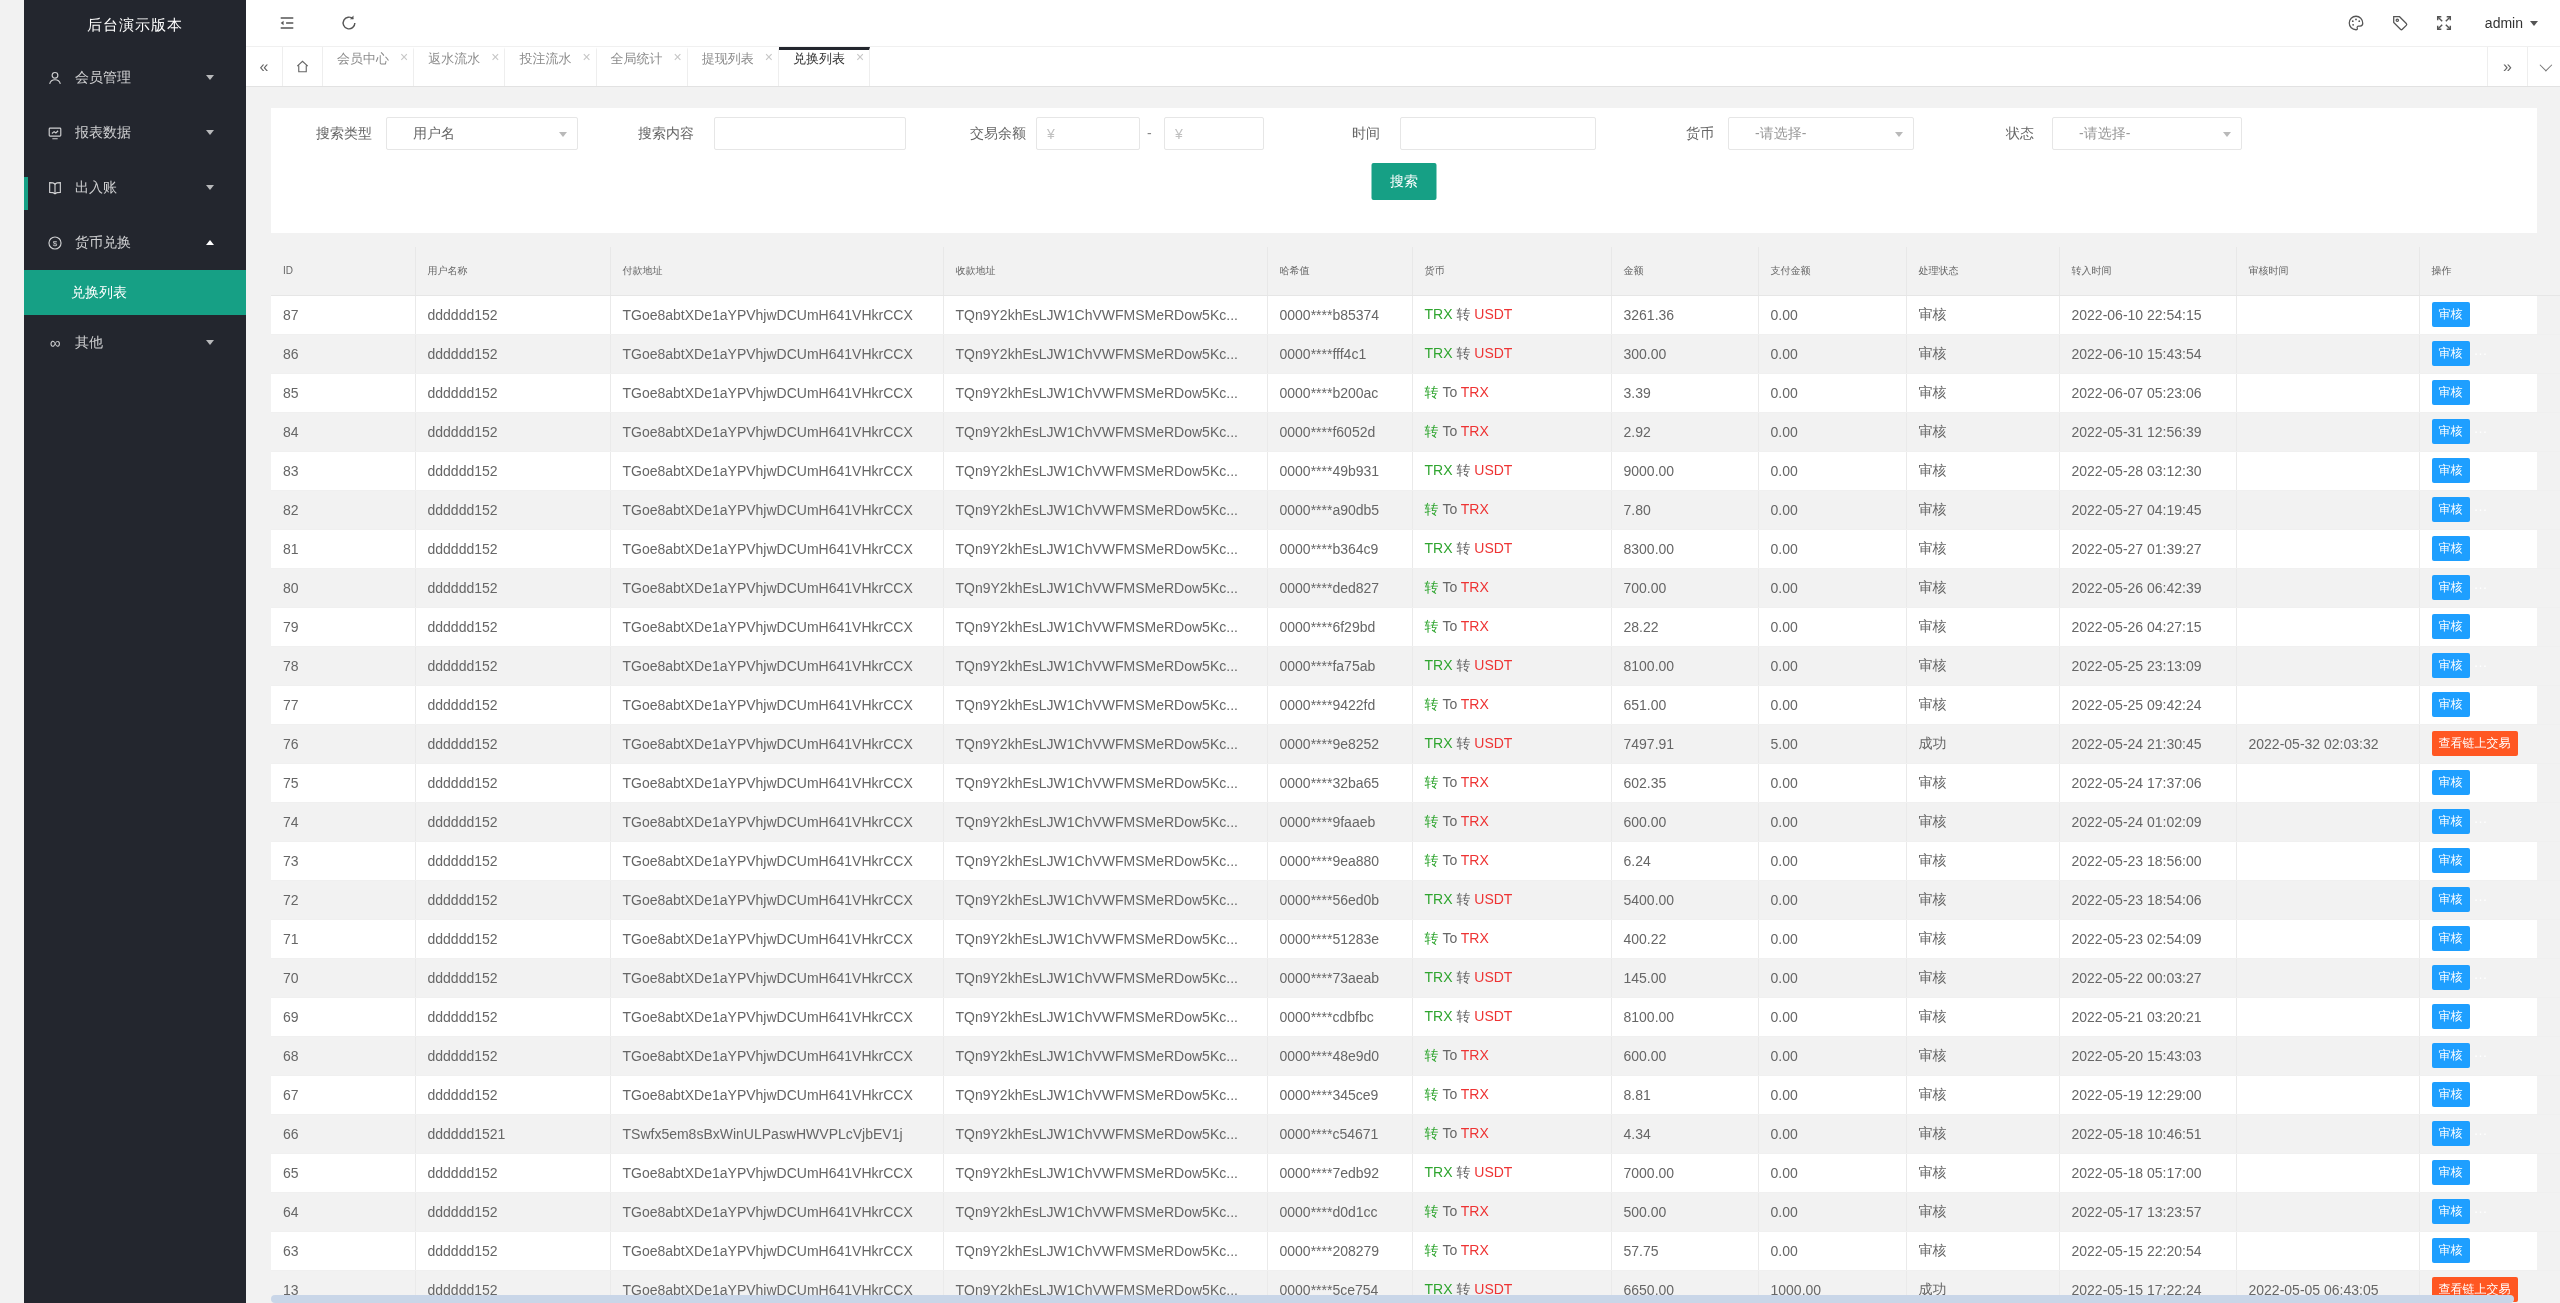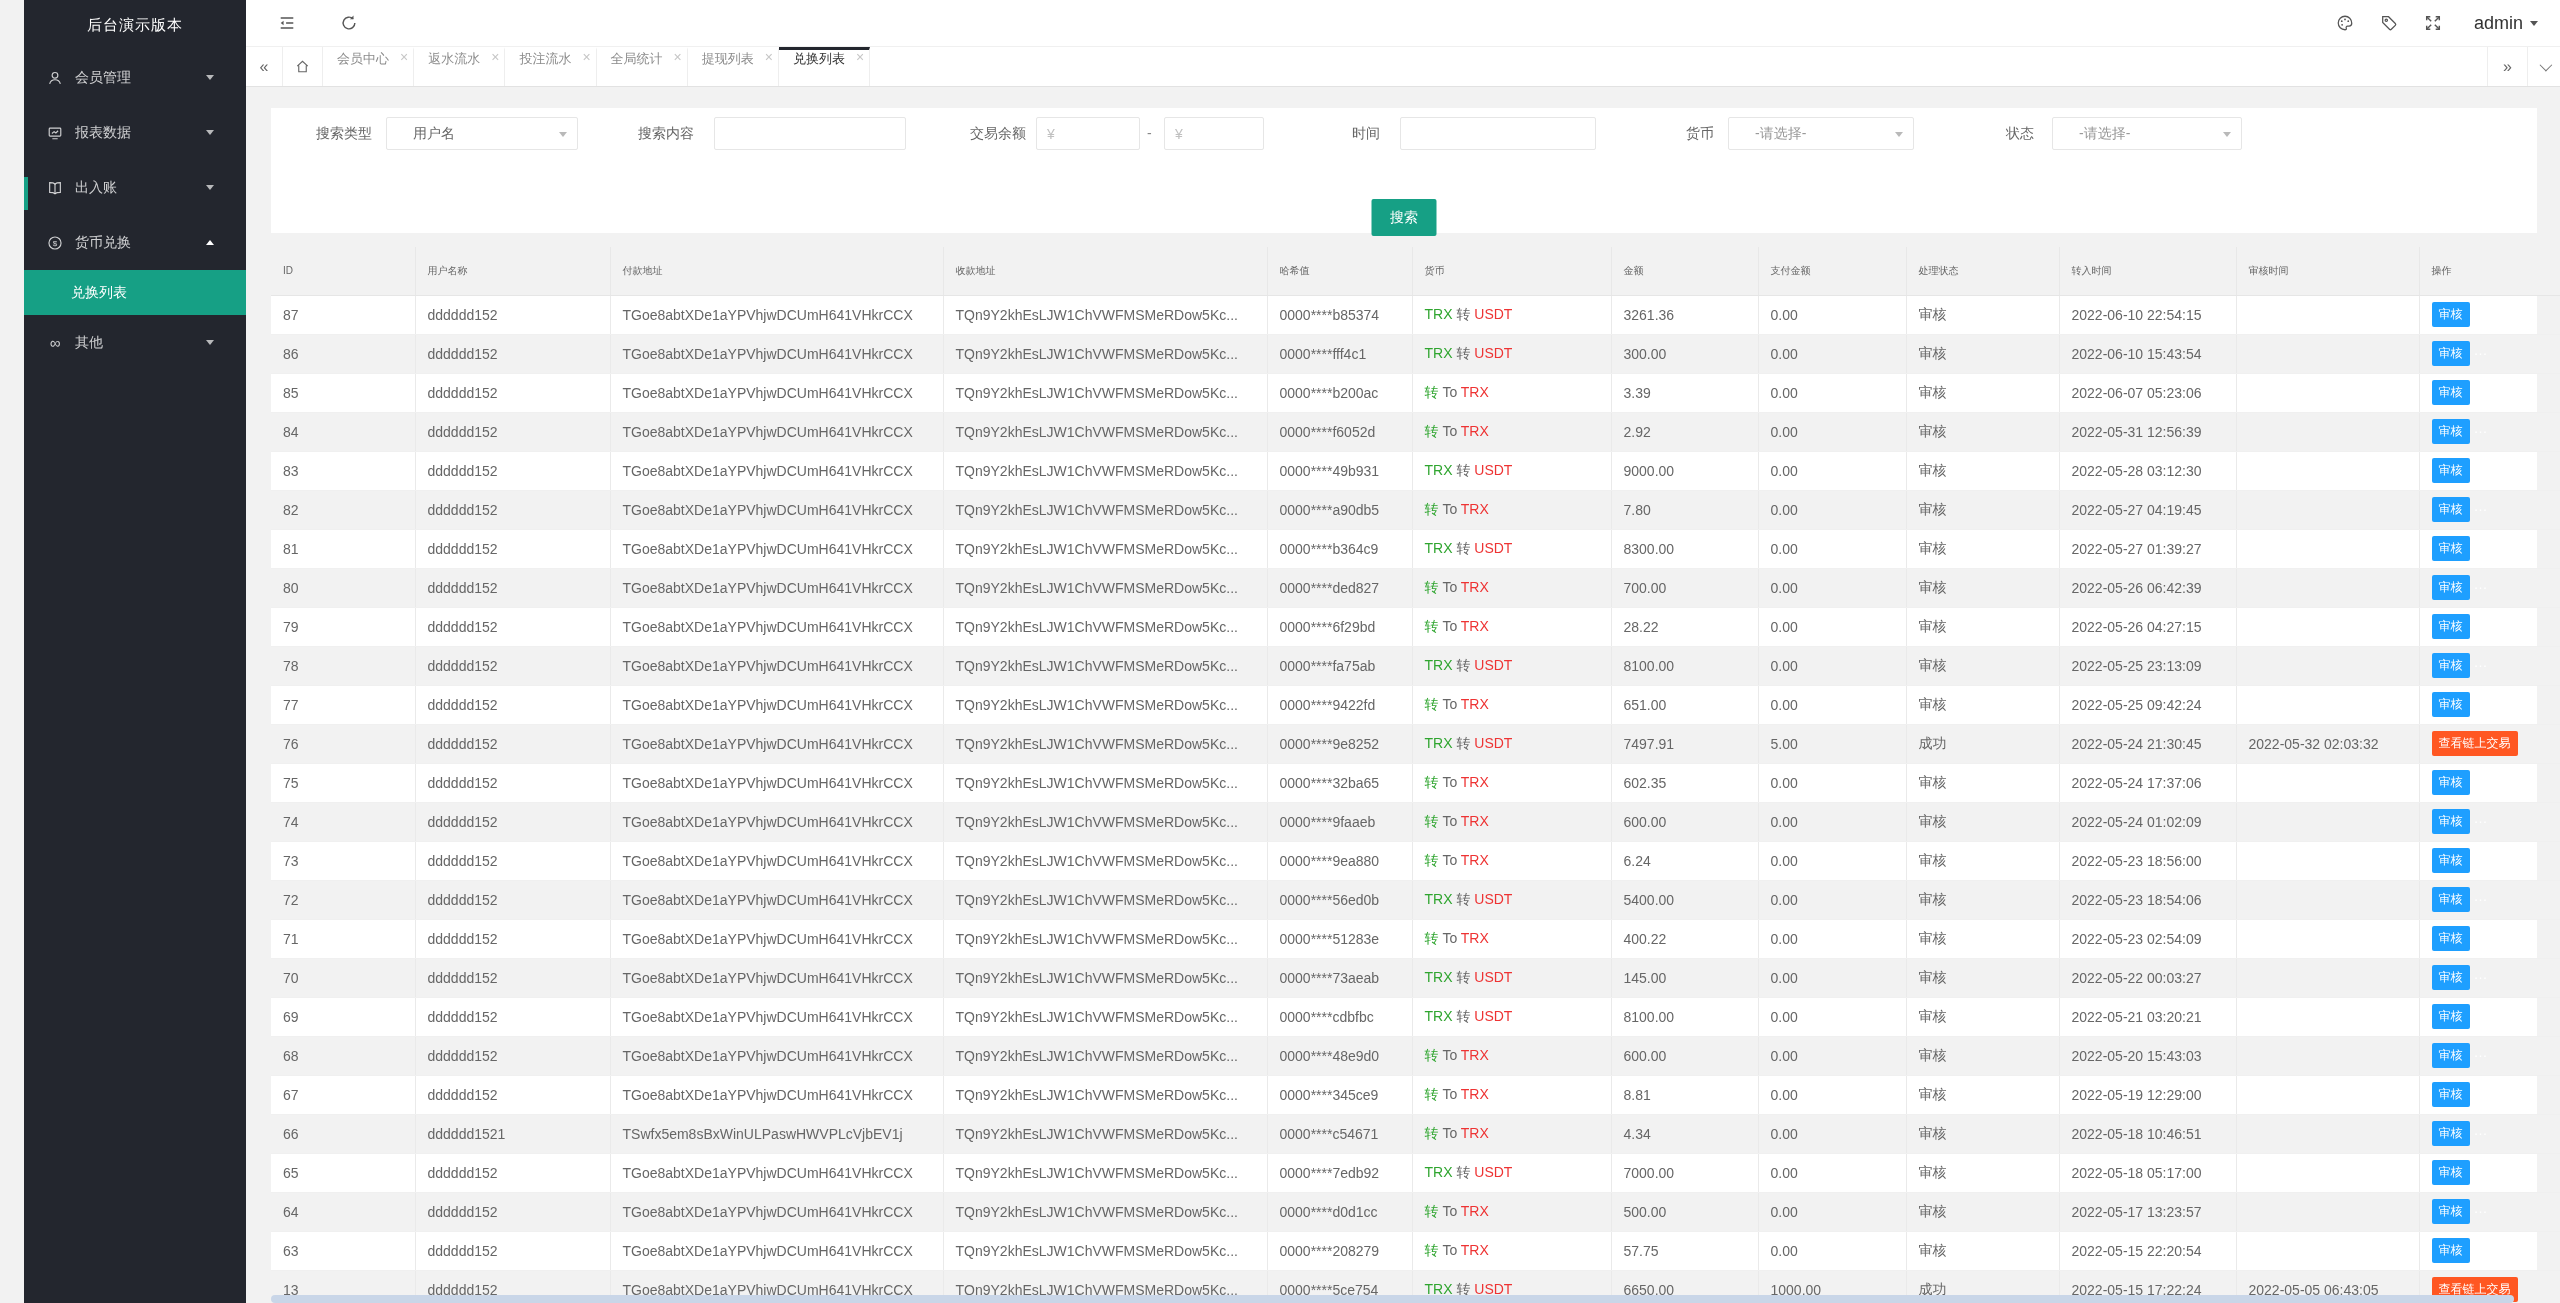--- a/index.html
+++ b/index.html
@@ -20,21 +20,21 @@
   .side-scroll-thumb { position:absolute; left:0; top:177px; width:4px; height:33px; background:var(--accent-teal); }
 
   
   .main { flex:1; display:flex; flex-direction:column; height:100%; min-width:0; }
 
   .topbar { height:47px; background:#fff; display:flex; align-items:center; padding:0 14px 0 30px; border-bottom:1px solid #f0f0f0; color:#555; }
   .tb-icon { display:inline-flex; align-items:center; justify-content:center; width:22px; height:22px; cursor:pointer; color:#555; }
   .tb-icon svg { width:18px; height:18px; }
   .tb-left { display:flex; align-items:center; gap:40px; }
   .tb-right { margin-left:auto; display:flex; align-items:center; gap:22px; }
-  .admin-box { display:flex; align-items:center; gap:7px; margin-left:8px; cursor:pointer; color:#333; font-size:18px; padding-right:8px; }
+  .admin-box { display:flex; align-items:center; gap:7px; margin-left:8px; cursor:pointer; color:#333; font-size:14px; padding-right:8px; }
   .caret-dark { width:0; height:0; border-left:4px solid transparent; border-right:4px solid transparent; border-top:5px solid #555; }
 
   
   .tabbar { height:40px; background:#fff; border-bottom:1px solid #e2e2e2; display:flex; align-items:stretch; }
   .tab-cell { display:flex; align-items:center; justify-content:center; border-right:1px solid #eee; color:#666; cursor:pointer; }
   .tab-cell.arrow { width:37px; font-size:16px; }
   .tab-cell.home { width:40px; }
   .tab-cell.home svg { width:15px; height:15px; }
   .tab-item { display:flex; align-items:flex-start; padding:0 5px 0 14px; font-size:13px; color:#8b8b8b; border-right:1px solid #eee; border-top:3px solid transparent; cursor:pointer; }
   .tab-item .tab-close { margin-left:11px; color:#c6c6c6; font-size:14px; line-height:1; }
@@ -48,21 +48,21 @@
   .content { position:relative; flex:1; overflow:hidden; background:#f2f2f2; }
   .search-card { position:relative; margin:21px 23px 0 25px; height:125px; background:#fff; }
   .f-lbl { position:absolute; top:9px; height:33px; line-height:33px; font-size:14px; color:#666; white-space:nowrap; }
   .f-box { position:absolute; top:9px; height:33px; border:1px solid #e6e6e6; border-radius:2px; background:#fff; font-size:14px; color:#666; }
   .f-select { line-height:31px; padding-left:26px; cursor:pointer; }
   .f-select .sel-caret { position:absolute; right:10px; top:14px; width:0; height:0; border-left:4px solid transparent; border-right:4px solid transparent; border-top:5px solid #b9b9b9; }
   .f-select.placeholder { color:#999; }
   input.f-box { padding:0 10px; outline:none; }
   input.f-box::placeholder { color:#c0c0c0; }
   .f-dash { position:absolute; top:9px; height:33px; line-height:33px; color:#888; font-size:14px; }
-  .search-btn { position:absolute; top:55px; left:50%; transform:translateX(-50%); width:65px; height:37px; background:var(--accent-teal); color:#fff; font-size:14px; border:none; border-radius:2px; cursor:pointer;margin-top:36px; }
+  .search-btn { position:absolute; top:55px; left:50%; transform:translateX(-50%); width:65px; height:37px; background:var(--accent-teal); color:#fff; font-size:14px; border:none; border-radius:2px; cursor:pointer; }
 
   
   .table-card { margin:14px 23px 0 25px; background:#fff; }
   table { width:100%; border-collapse:collapse; table-layout:fixed; }
   th { height:48px; background:#f2f2f2; color:#666; font-size:10px; font-weight:normal; text-align:left; padding-left:12px; border-right:1px solid #e8e8e8; border-bottom:1px solid #e6e6e6; white-space:nowrap; overflow:hidden; }
   th:last-child, td:last-child { border-right:none; }
   td { height:39px; color:#666; font-size:14px; padding-left:12px; border-right:1px solid #eaeaea; border-bottom:1px solid #f0f0f0; white-space:nowrap; overflow:hidden; text-overflow:ellipsis; }
   tr.striped td { background:#f2f2f2; }
   .cur-g { color:var(--currency-green); }
   .cur-r { color:var(--currency-red); }

